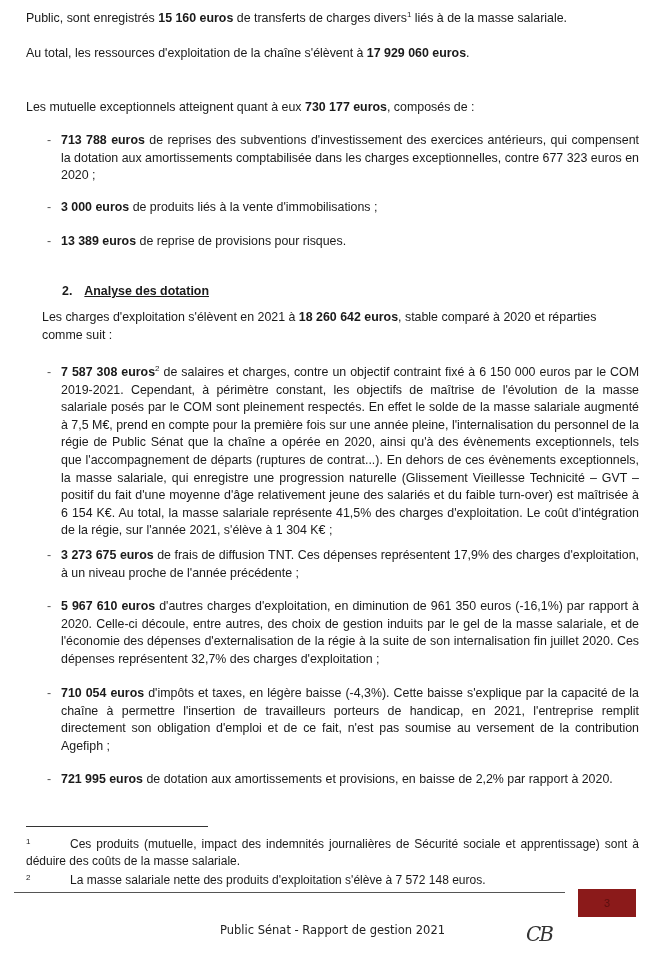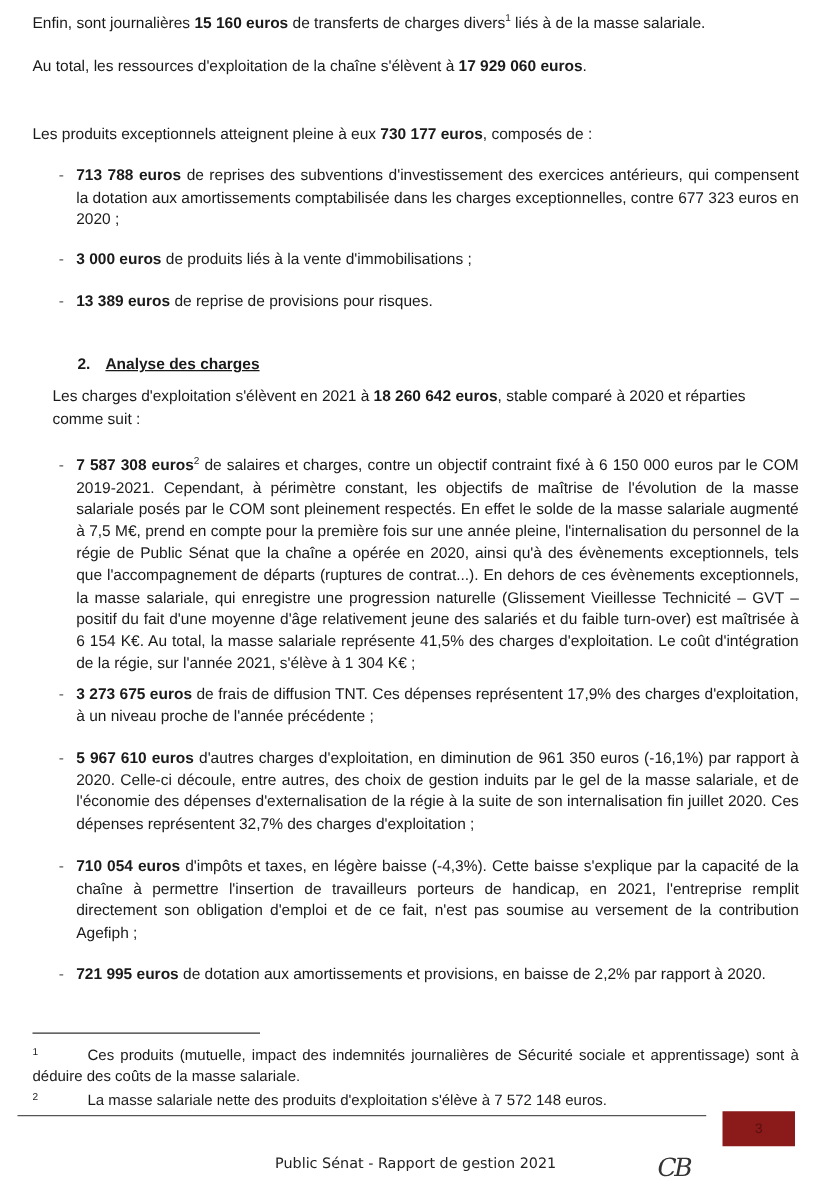--- a/index.html
+++ b/index.html
@@ -26,46 +26,46 @@
     font-family: "DejaVu Sans", sans-serif; font-size: 11.5px; color: #222; }
   .page-box { position: absolute; left: 578px; top: 889px; width: 58px; height: 28px;
     background: #8b1a1a; color: #5a0f0f; font-size: 11px; text-align: center; line-height: 28px; }
   .initials { position: absolute; left: 526px; top: 926px; font-family: "DejaVu Serif", serif;
     font-size: 20px; color: #333; font-style: italic; letter-spacing: -2px; }
 </style>
 </head>
 <body>
 
 <p class="p" style="top:10px;">
-  <span>Enfin, sont journalières </span><b>15 160 euros</b><span> de transferts de charges divers</span><sup>1</sup><span> liés à de la masse salariale.</span>
+  <span>Public, sont enregistrés </span><b>15 160 euros</b><span> de transferts de charges divers</span><sup>1</sup><span> liés à de la masse salariale.</span>
 </p>
 
 <p class="p" style="top:45px;">
   <span>Au total, les ressources d'exploitation de la chaîne s'élèvent à </span><b>17 929 060 euros</b><span>.</span>
 </p>
 
 <p class="p" style="top:99px;">
-  <span>Les produits exceptionnels atteignent pleine à eux </span><b>730 177 euros</b><span>, composés de :</span>
+  <span>Les mutuelle exceptionnels atteignent quant à eux </span><b>730 177 euros</b><span>, composés de :</span>
 </p>
 
 <div class="bullet" style="top:132px;">
   <span class="dash">-</span>
   <div class="txt"><b>713 788 euros</b><span> de reprises des subventions d'investissement des exercices antérieurs, qui compensent la dotation aux amortissements comptabilisée dans les charges exceptionnelles, contre 677 323 euros en 2020 ;</span></div>
 </div>
 <div class="bullet" style="top:199px;">
   <span class="dash">-</span>
   <div class="txt"><b>3 000 euros</b><span> de produits liés à la vente d'immobilisations ;</span></div>
 </div>
 <div class="bullet" style="top:233px;">
   <span class="dash">-</span>
   <div class="txt"><b>13 389 euros</b><span> de reprise de provisions pour risques.</span></div>
 </div>
 
 <div class="heading" style="top:283px;">
-  <span class="num">2.</span><span class="title">Analyse des charges</span>
+  <span class="num">2.</span><span class="title">Analyse des dotation</span>
 </div>
 
 <p class="p" style="top:309px;margin-left:16px;">
   <span>Les charges d'exploitation s'élèvent en 2021 à </span><b>18 260 642 euros</b><span>, stable comparé à 2020 et réparties comme suit :</span>
 </p>
 
 <div class="bullet" style="top:364px;">
   <span class="dash">-</span>
   <div class="txt"><b>7 587 308 euros</b><sup>2</sup><span> de salaires et charges, contre un objectif contraint fixé à 6 150 000 euros par le COM 2019-2021. Cependant, à périmètre constant, les objectifs de maîtrise de l'évolution de la masse salariale posés par le COM sont pleinement respectés. En effet le solde de la masse salariale augmenté à 7,5 M€, prend en compte pour la première fois sur une année pleine, l'internalisation du personnel de la régie de Public Sénat que la chaîne a opérée en 2020, ainsi qu'à des évènements exceptionnels, tels que l'accompagnement de départs (ruptures de contrat...). En dehors de ces évènements exceptionnels, la masse salariale, qui enregistre une progression naturelle (Glissement Vieillesse Technicité – GVT – positif du fait d'une moyenne d'âge relativement jeune des salariés et du faible turn-over) est maîtrisée à 6 154 K€. Au total, la masse salariale représente 41,5% des charges d'exploitation. Le coût d'intégration de la régie, sur l'année 2021, s'élève à 1 304 K€ ;</span></div>
 </div>

